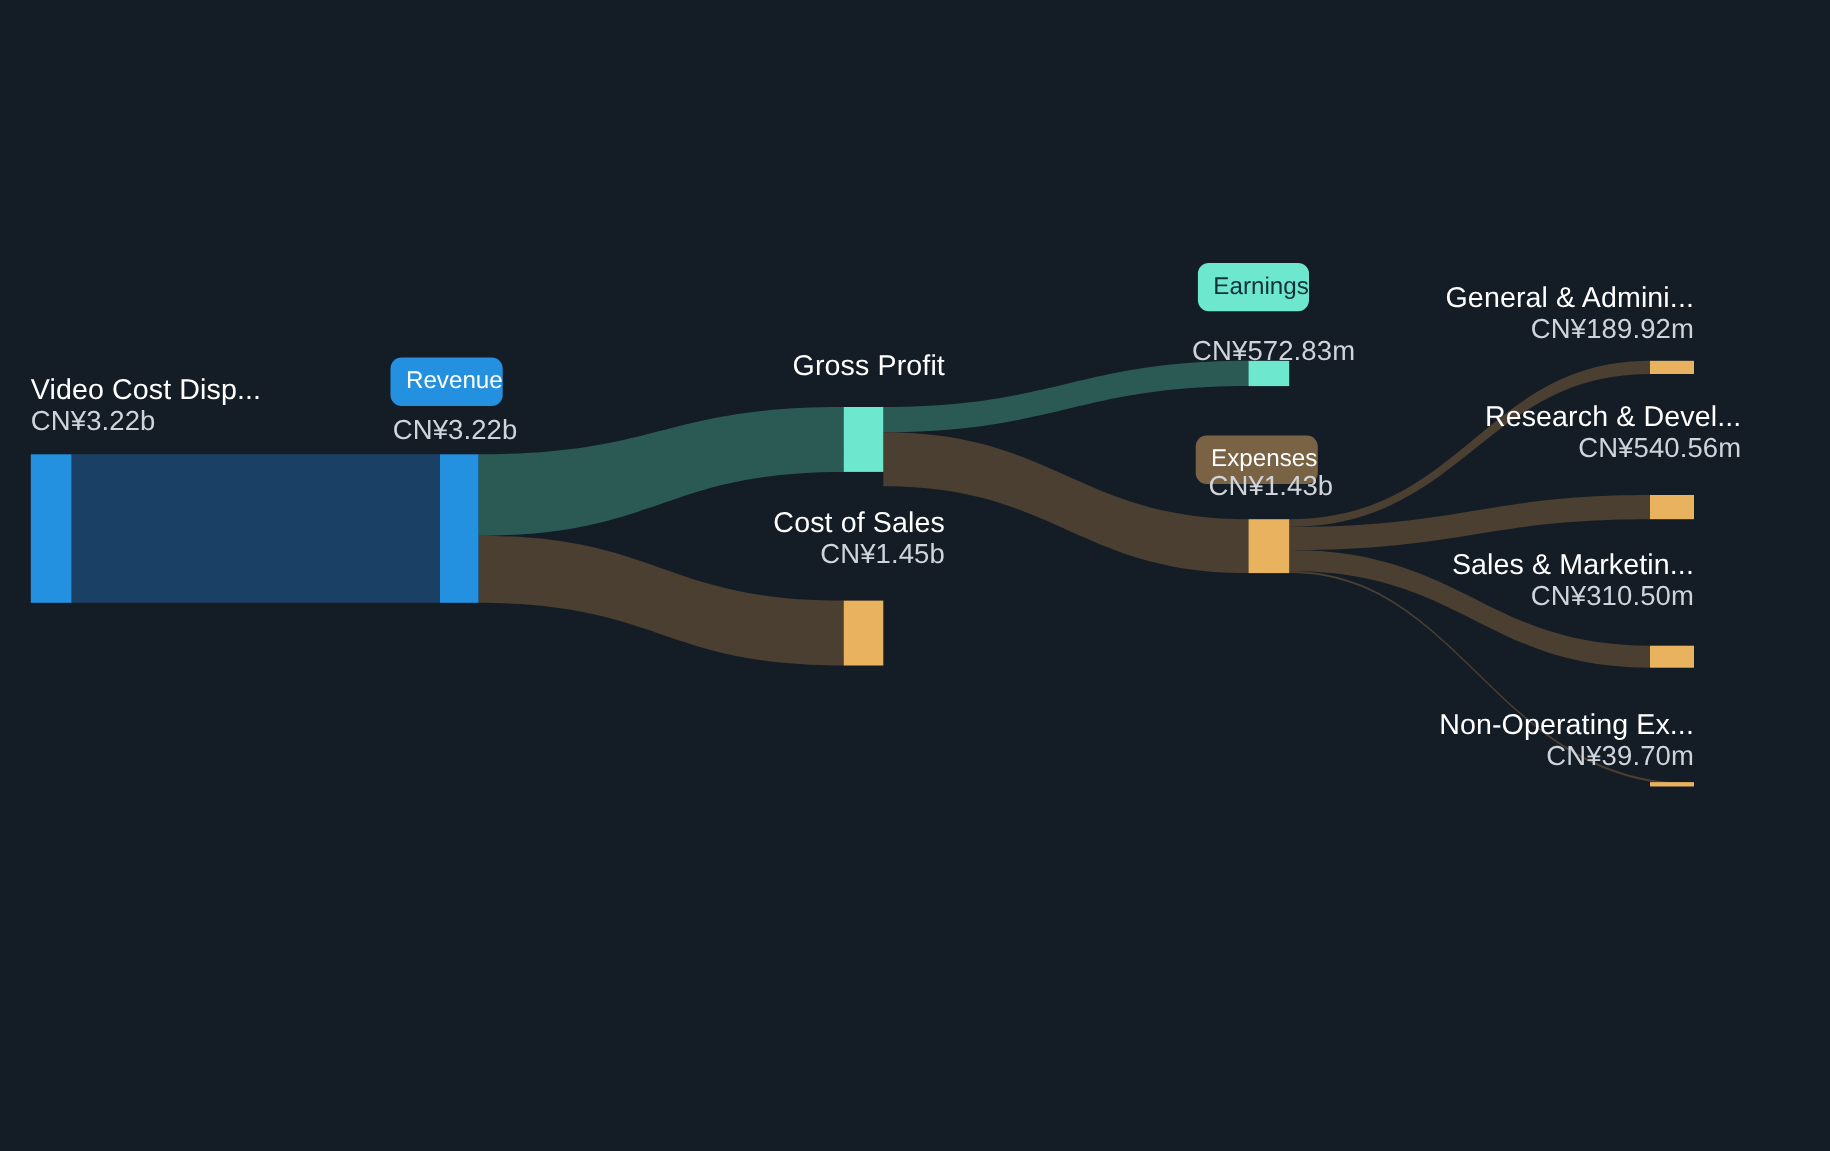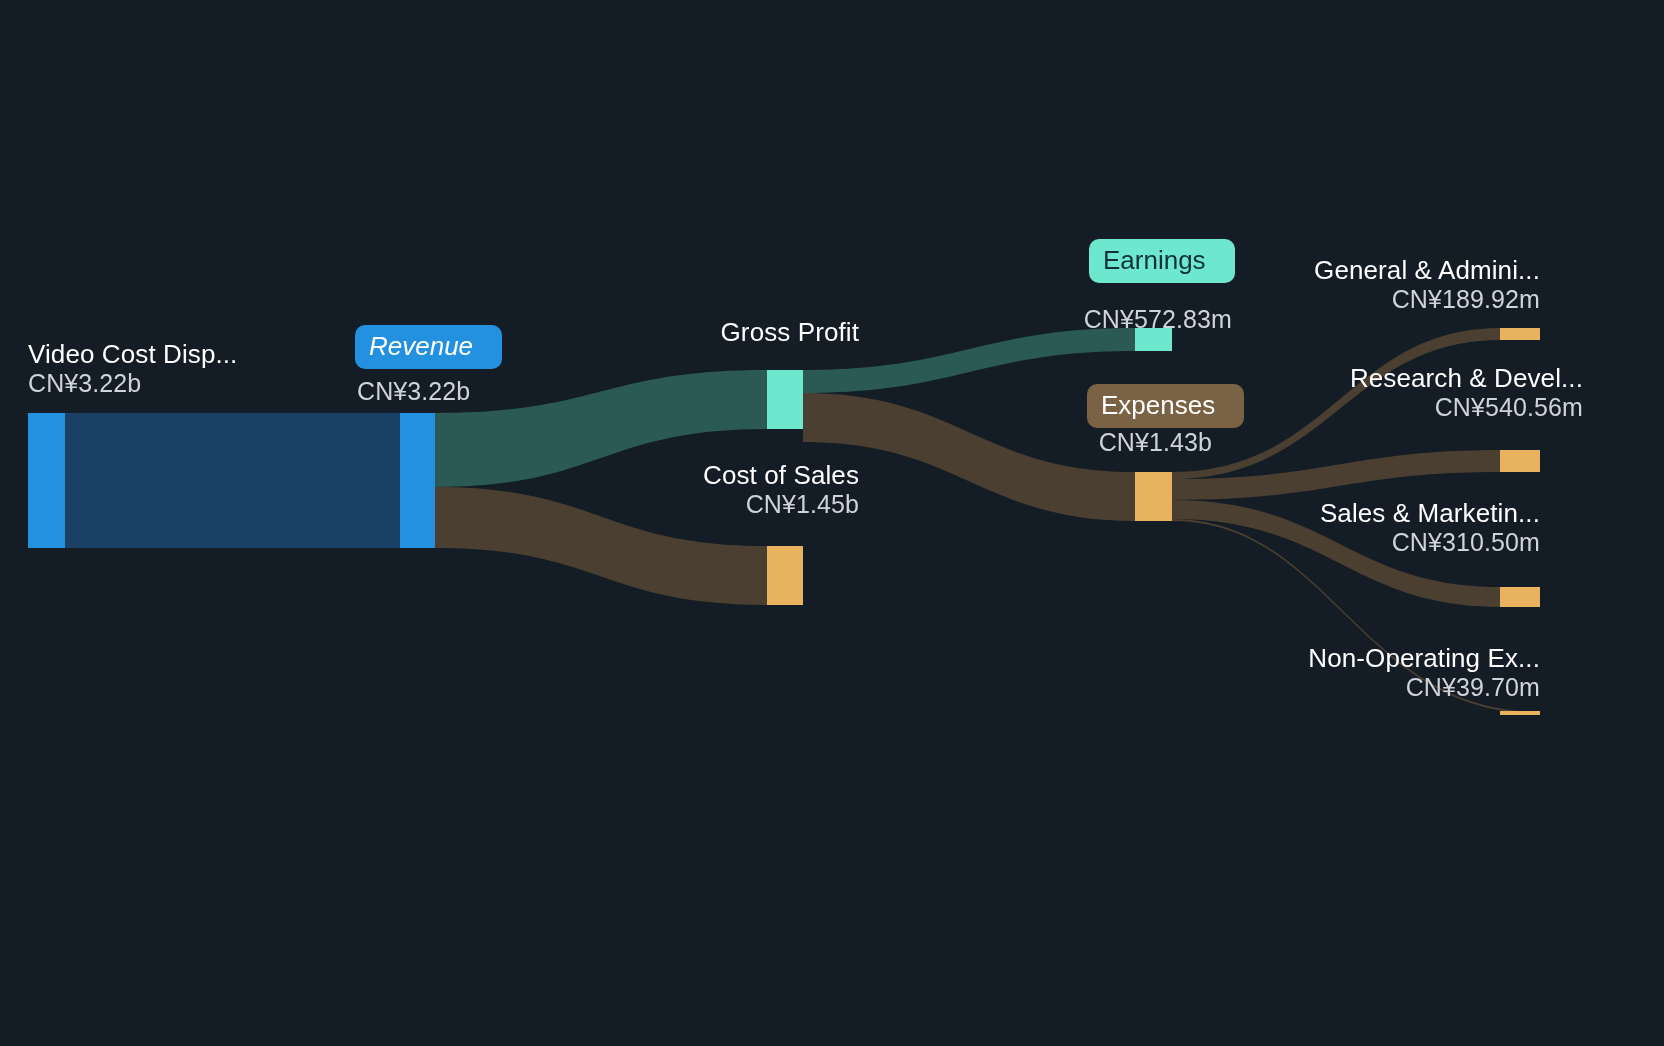--- a/index.html
+++ b/index.html
@@ -12,23 +12,23 @@
   .lbl{position:absolute;white-space:nowrap;pointer-events:none;}
   .lbl .nm{
     display:block;color:#ffffff;font-size:26px;line-height:30px;letter-spacing:.1px;
   }
   .lbl .vl{
     display:block;color:#cfd4da;font-size:25px;line-height:29px;letter-spacing:.1px;
   }
   .lbl.right{text-align:right;}
   .pill{
     position:absolute;display:inline-block;border-radius:10px;
-    padding:6px 29px 8px 14px;font-size:26px;line-height:30px;white-space:nowrap;
+    padding:6px 0 8px 14px;font-size:22px;line-height:30px;white-space:nowrap;
   }
-  .pill.blue{background:#2490e0;color:#ffffff;font-style:italic;}
+  .pill.blue{background:#2490e0;color:#ffffff;}
   .pill.mint{background:#6ee7cf;color:#10313a;}
   .pill.brown{background:#7a6344;color:#ffffff;}
 </style>
 </head>
 <body>
 
 <svg id="chart" viewBox="0 0 1664 1046" xmlns="http://www.w3.org/2000/svg">
 
   <rect x="0" y="0" width="1664" height="1046" fill="#141c26"></rect>
 
@@ -121,21 +121,21 @@
   <span class="vl">CN¥1.45b</span>
 </div>
 
 <div class="pill mint" style="left:1089px; top:239px;">
   <span>Earnings</span>
 </div>
 <div class="lbl right" style="left:832px; top:305px; width:400px;">
   <span class="vl">CN¥572.83m</span>
 </div>
 
-<div class="pill brown" style="left:1087px; top:384px;">
+<div class="pill brown" style="left:1087px; top:396px;">
   <span>Expenses</span>
 </div>
 <div class="lbl right" style="left:832px; top:428px; width:380px;">
   <span class="vl">CN¥1.43b</span>
 </div>
 
 <div class="lbl right" style="left:1140px; top:255px; width:400px;">
   <span class="nm">General &amp; Admini...</span>
   <span class="vl">CN¥189.92m</span>
 </div>

